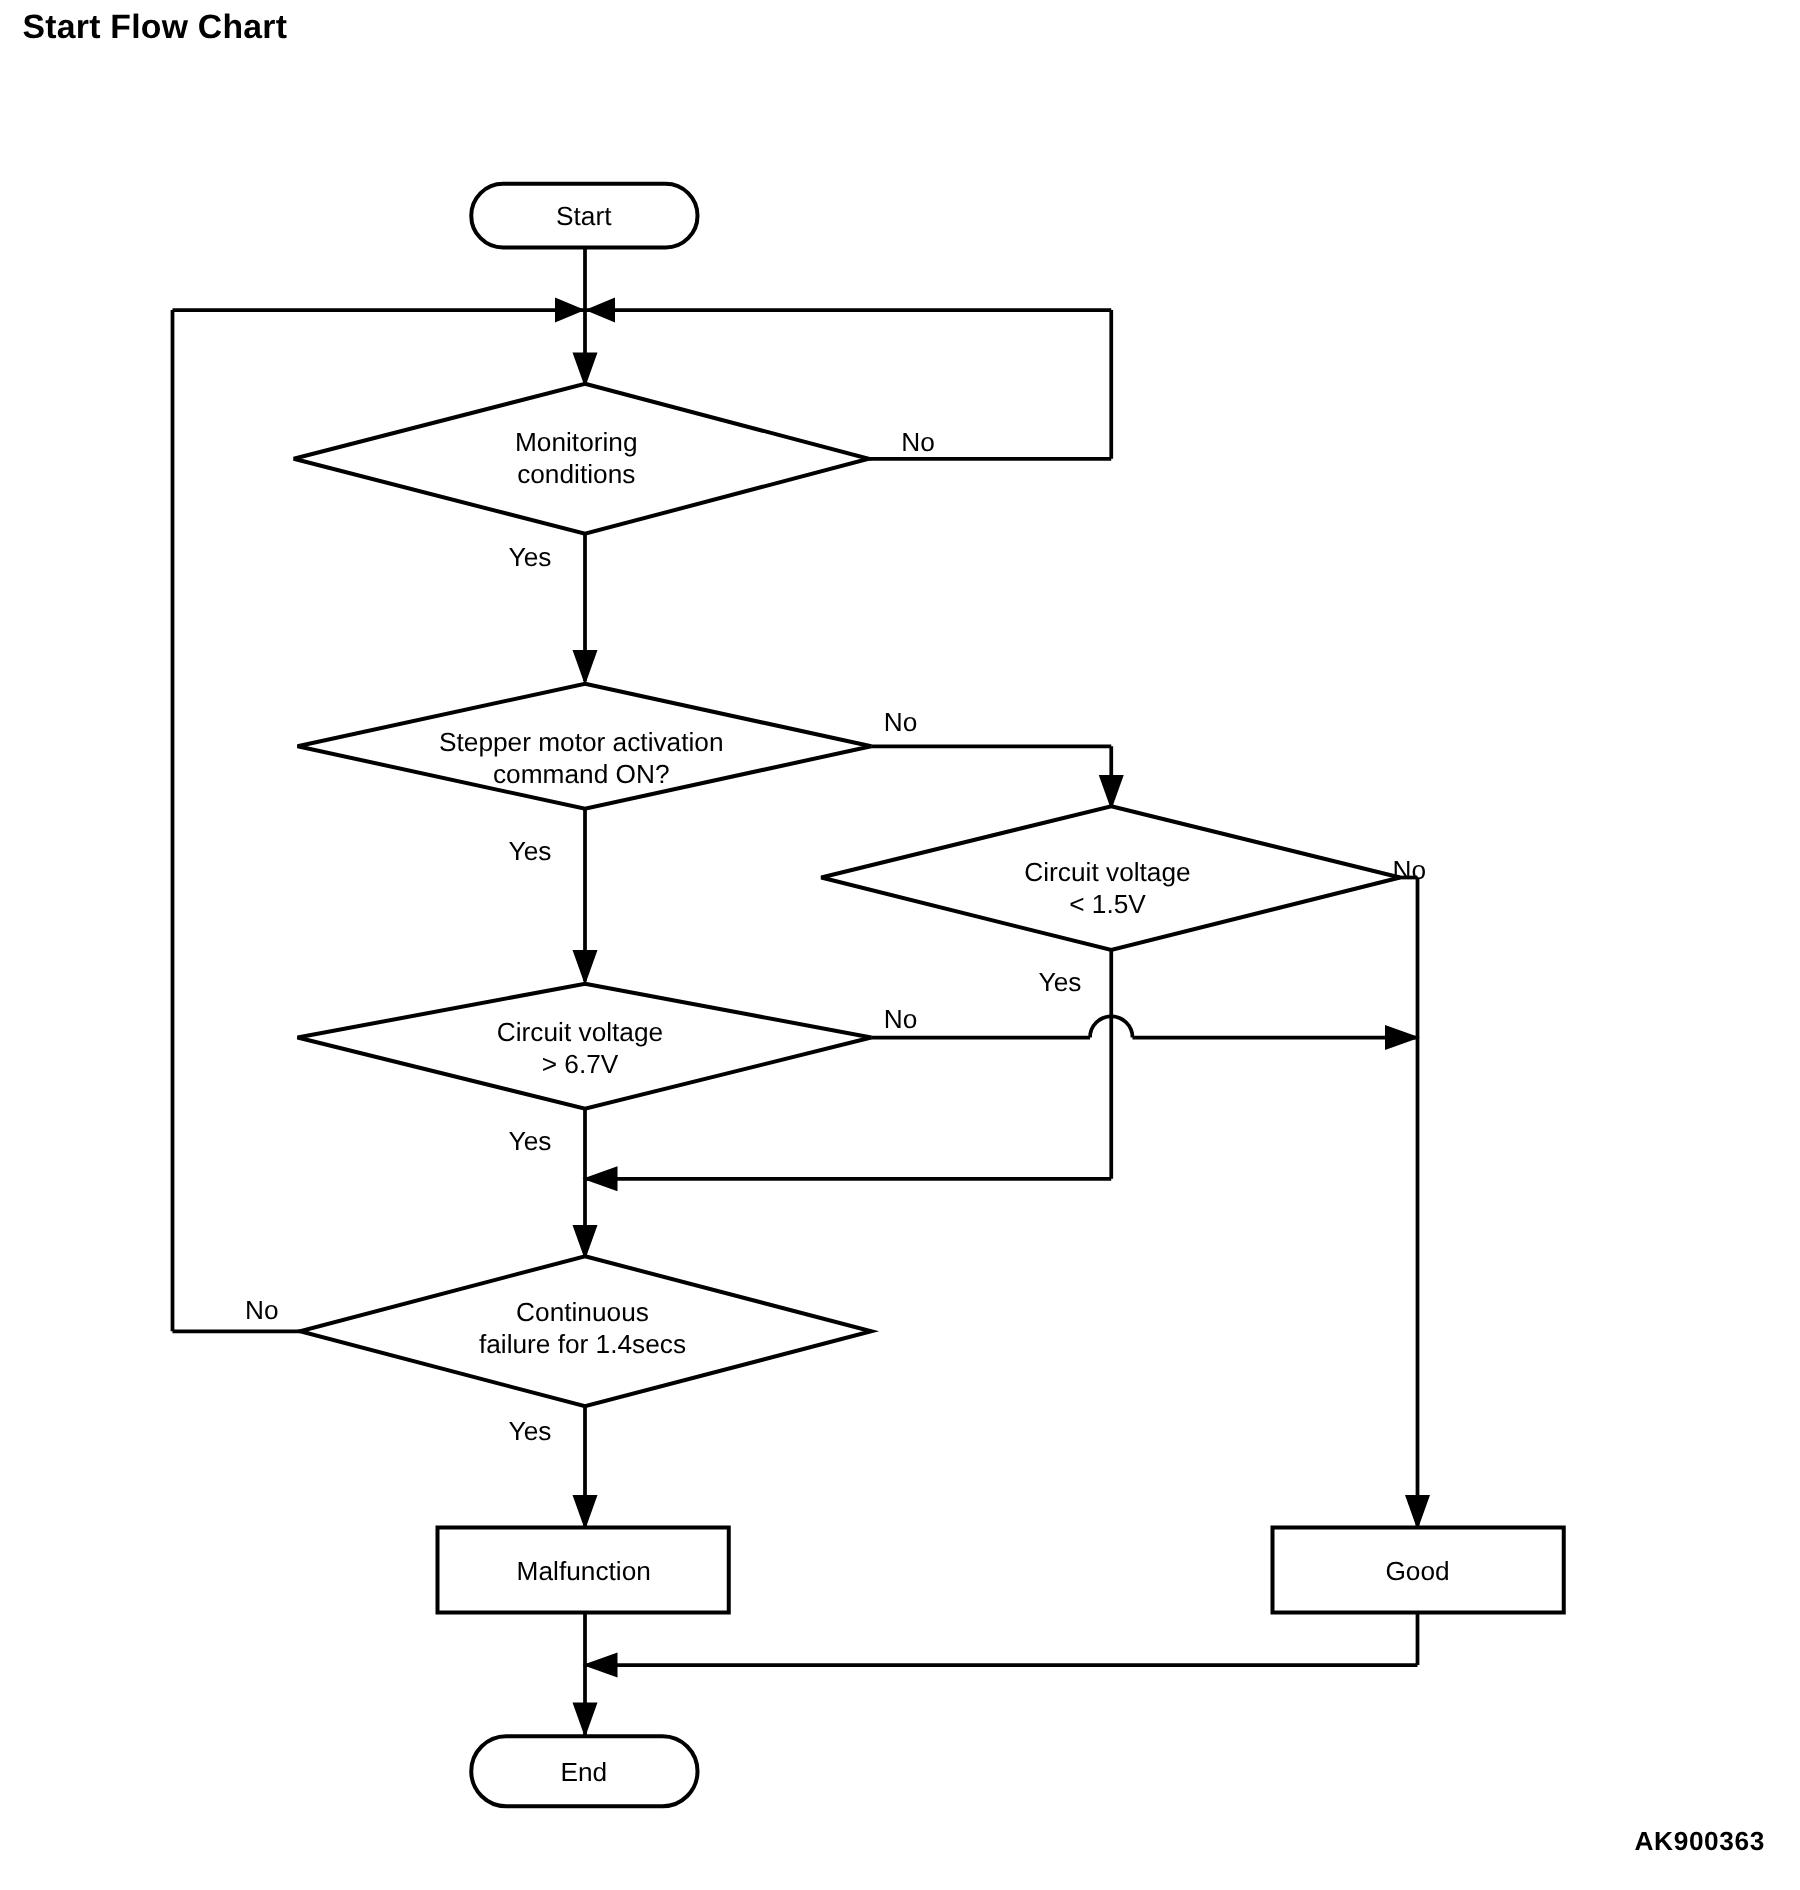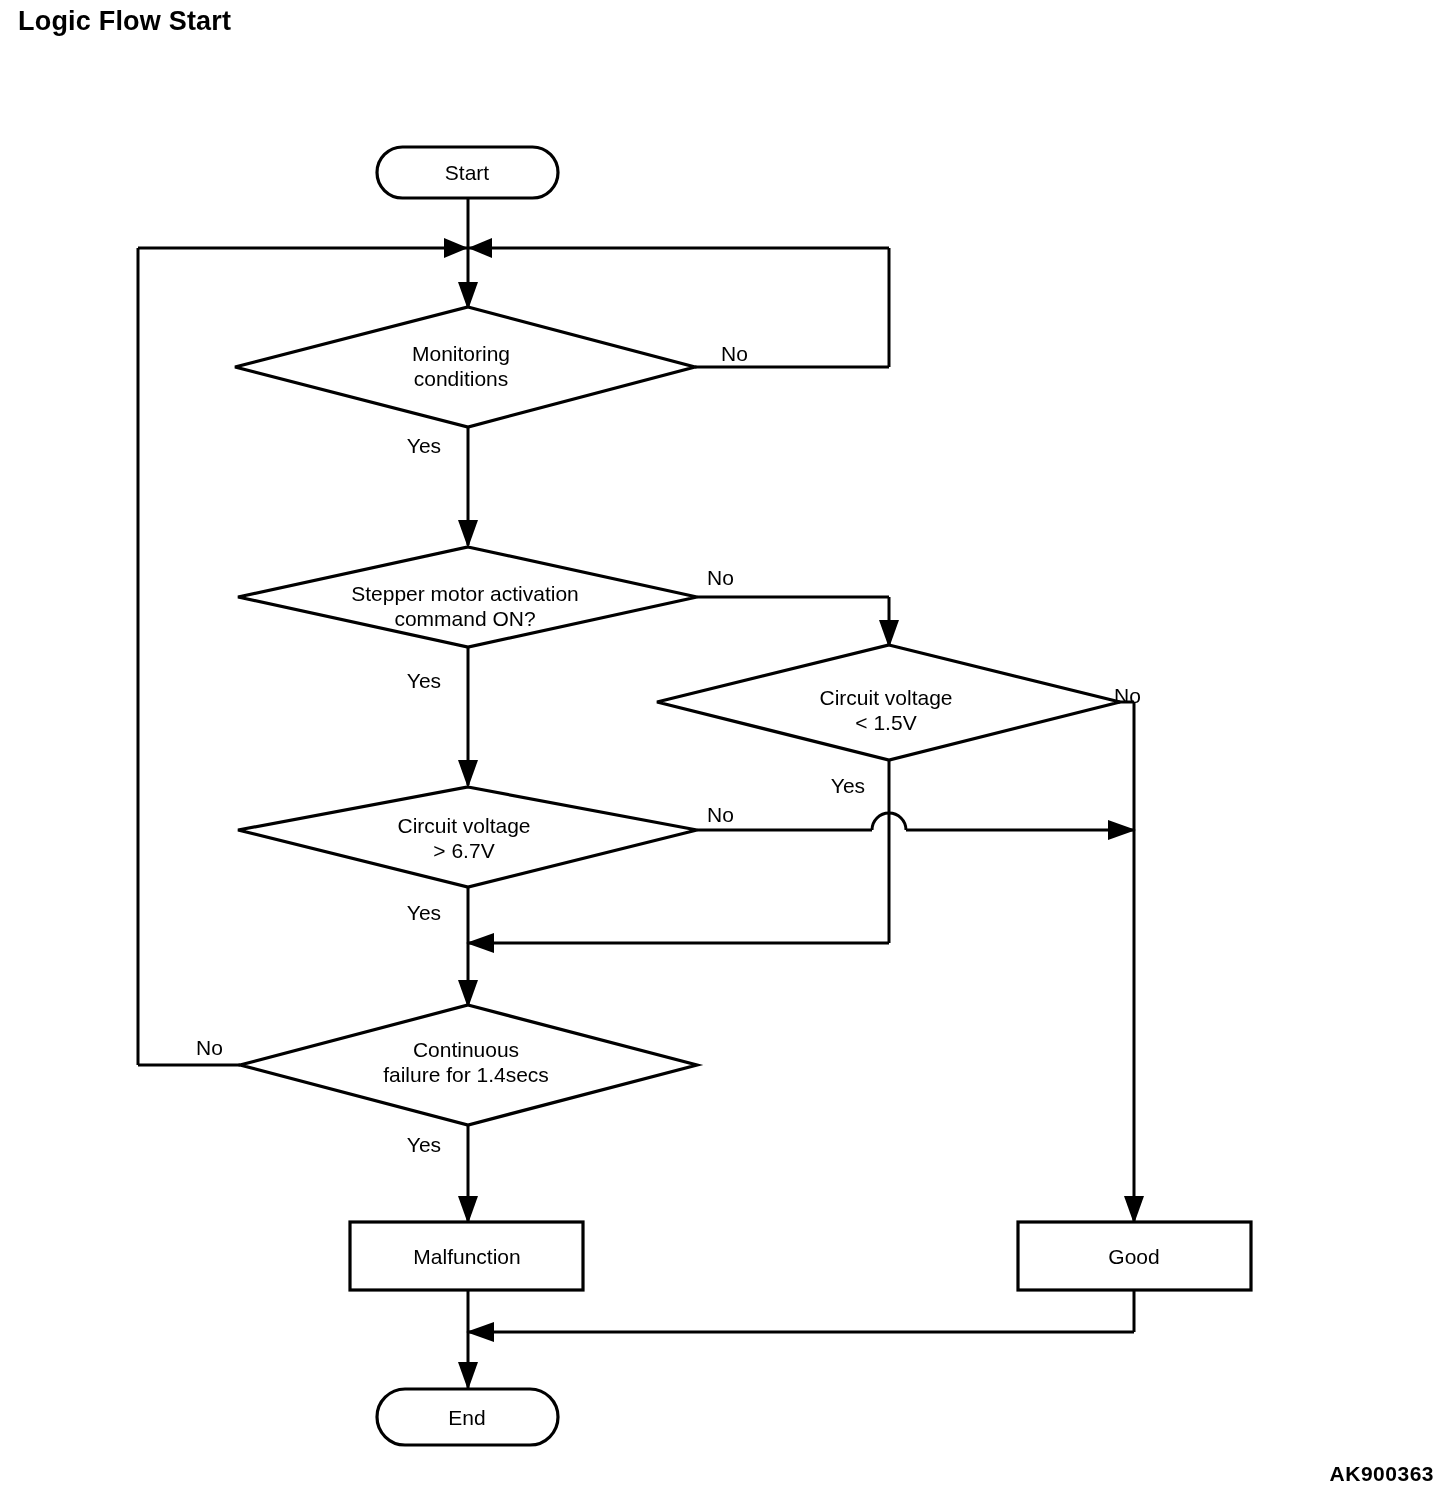--- a/index.html
+++ b/index.html
@@ -19,21 +19,21 @@
     position: absolute;
     left: 18px;
     top: 6px;
     font-size: 27px;
     font-weight: bold;
     letter-spacing: 0.2px;
     white-space: nowrap;
   }
   #figure-ref {
     position: absolute;
-    right: 6px;
+    right: 28px;
     top: 1462px;
     font-size: 21px;
     font-weight: bold;
     letter-spacing: 0.5px;
   }
   #flow-svg {
     position: absolute;
     left: 0;
     top: 0;
   }
@@ -54,21 +54,21 @@
     fill: none;
   }
   .arrowhead {
     fill: #000000;
     stroke: none;
   }
 </style>
 </head>
 <body>
 
-<div id="page-title">Logic Flow Start</div>
+<div id="page-title">Start Flow Chart</div>
 
 <svg id="flow-svg" width="1440" height="1512" viewBox="0 0 1440 1512">
 
   <line class="conn" x1="468" y1="198" x2="468" y2="248"></line>
 
   <line class="conn" x1="138" y1="248" x2="889" y2="248"></line>
 
   <polygon class="arrowhead" points="444,238 468,248 444,258"></polygon>
 
   <polygon class="arrowhead" points="492,238 468,248 492,258"></polygon>

